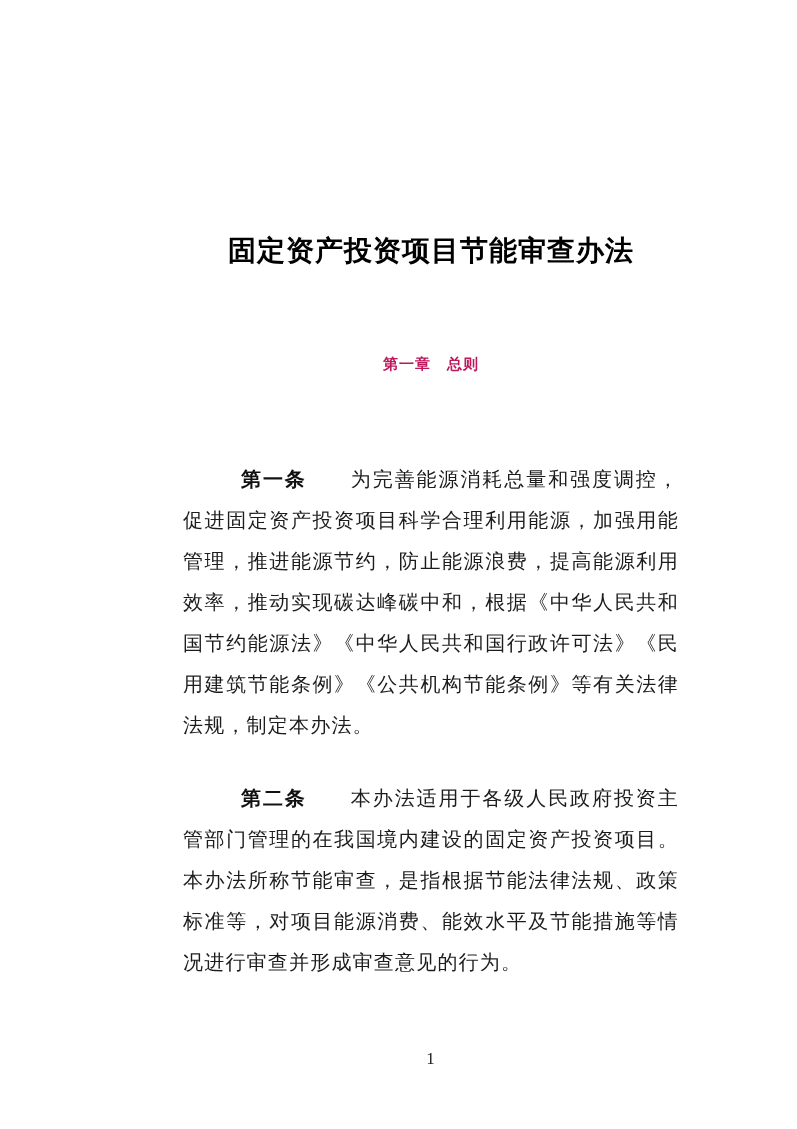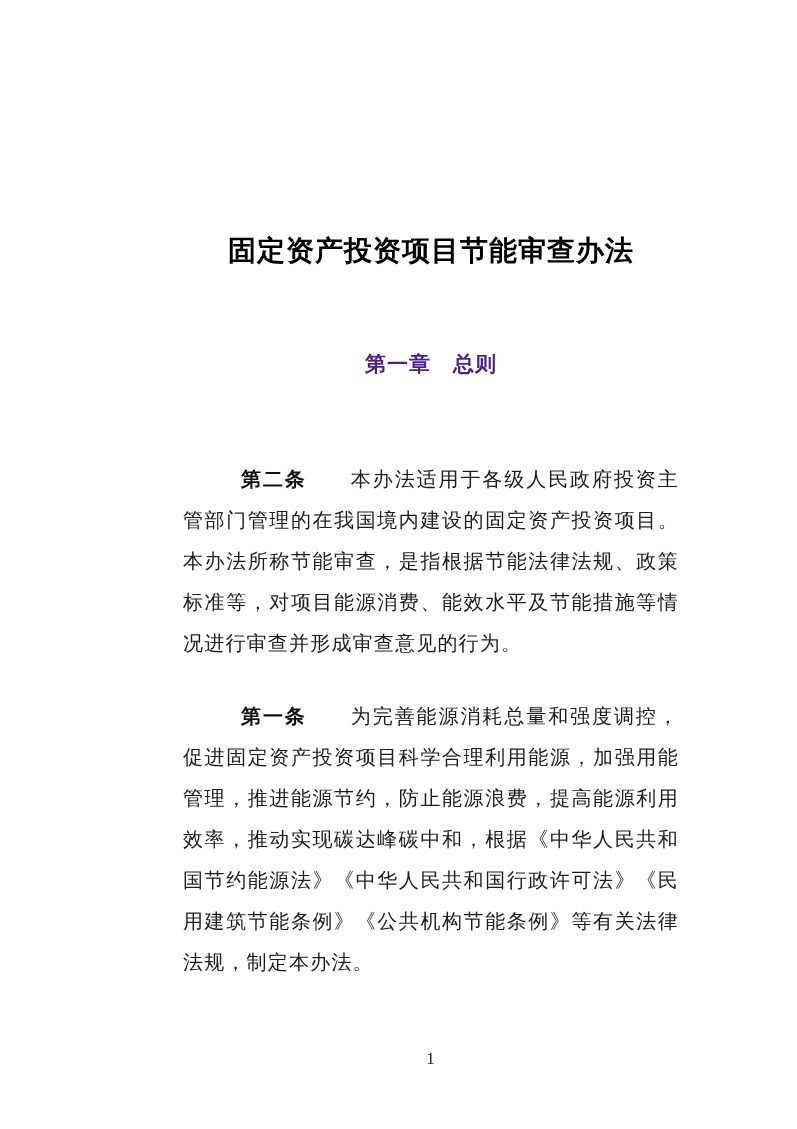--- a/index.html
+++ b/index.html
@@ -23,23 +23,23 @@
     font-family: "Liberation Serif", "DejaVu Serif", serif;
     font-size: 28px;
     font-weight: bold;
     color: #000000;
     letter-spacing: 1px;
     line-height: 34px;
   }
   .chapter-heading {
     text-align: center;
     font-family: "Liberation Sans", "DejaVu Sans", sans-serif;
-    font-size: 21px;
+    font-size: 15px;
     font-weight: bold;
-    color: #4c1d95;
+    color: #be185d;
     margin-top: 52px;
     line-height: 24px;
     letter-spacing: 1px;
   }
   .body-text {
     margin-top: 35px;
   }
   .body-para {
     font-size: 20px;
     line-height: 41px;
@@ -71,22 +71,22 @@
 
 <div class="doc-page">
   <div class="doc-content">
 
     <h1 class="doc-title">固定资产投资项目节能审查办法</h1>
 
     <h2 class="chapter-heading">第一章　总则</h2>
 
     <div class="body-text">
 
+      <p class="body-para"><span class="article-label">第一条</span><span class="article-text">为完善能源消耗总量和强度调控，促进固定资产投资项目科学合理利用能源，加强用能管理，推进能源节约，防止能源浪费，提高能源利用效率，推动实现碳达峰碳中和，根据《中华人民共和国节约能源法》《中华人民共和国行政许可法》《民用建筑节能条例》《公共机构节能条例》等有关法律法规，制定本办法。</span></p>
+
       <p class="body-para"><span class="article-label">第二条</span><span class="article-text">本办法适用于各级人民政府投资主管部门管理的在我国境内建设的固定资产投资项目。本办法所称节能审查，是指根据节能法律法规、政策标准等，对项目能源消费、能效水平及节能措施等情况进行审查并形成审查意见的行为。</span></p>
-
-      <p class="body-para"><span class="article-label">第一条</span><span class="article-text">为完善能源消耗总量和强度调控，促进固定资产投资项目科学合理利用能源，加强用能管理，推进能源节约，防止能源浪费，提高能源利用效率，推动实现碳达峰碳中和，根据《中华人民共和国节约能源法》《中华人民共和国行政许可法》《民用建筑节能条例》《公共机构节能条例》等有关法律法规，制定本办法。</span></p>
 
 
     </div>
   </div>
 
   <div class="page-number">1</div>
 </div>
 
 </body></html>

